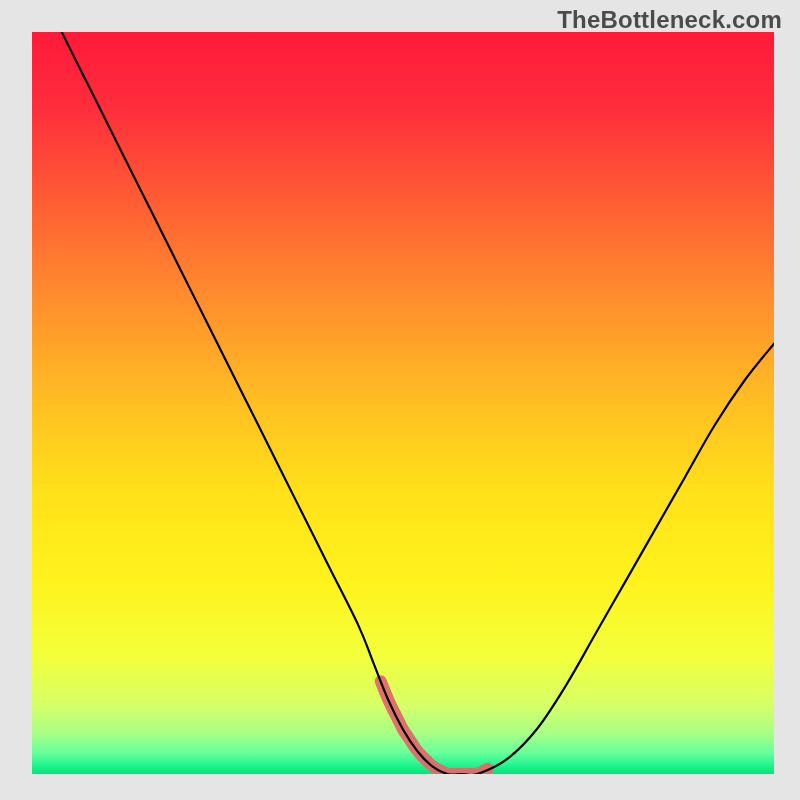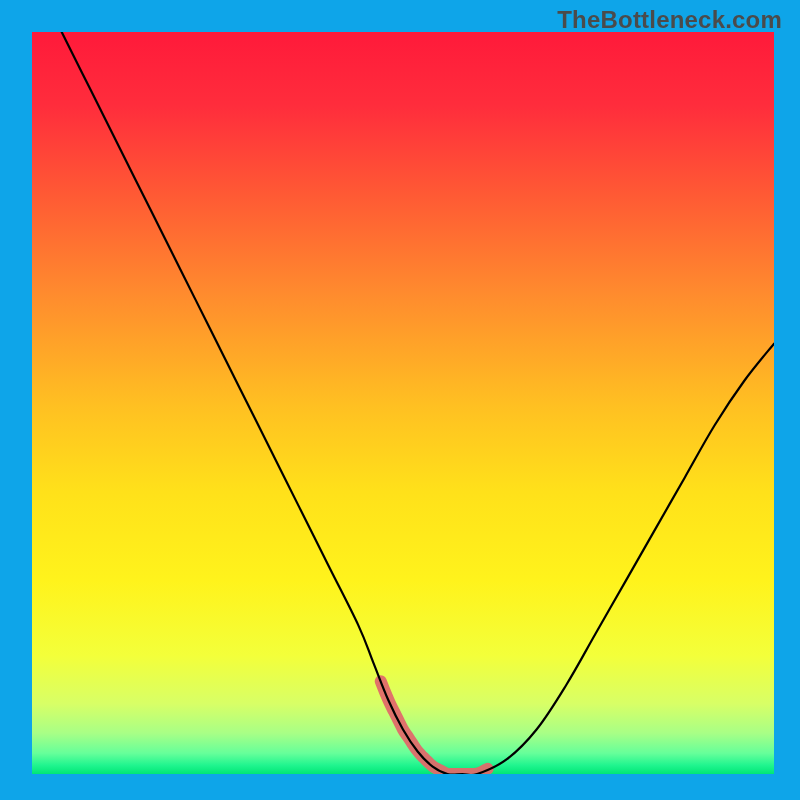--- a/index.html
+++ b/index.html
@@ -7,21 +7,21 @@
     padding: 0;
     width: 800px;
     height: 800px;
     background: #000;
     overflow: hidden;
   }
   .stage {
     position: relative;
     width: 800px;
     height: 800px;
-    background: #0ea5e9;
+    background: #e5e5e5;
   }
   .plot-area {
     position: absolute;
     background: #000;
   }
   .gradient {
     position: absolute;
     left: 0; top: 0; right: 0; bottom: 0;
   }
   .watermark {

